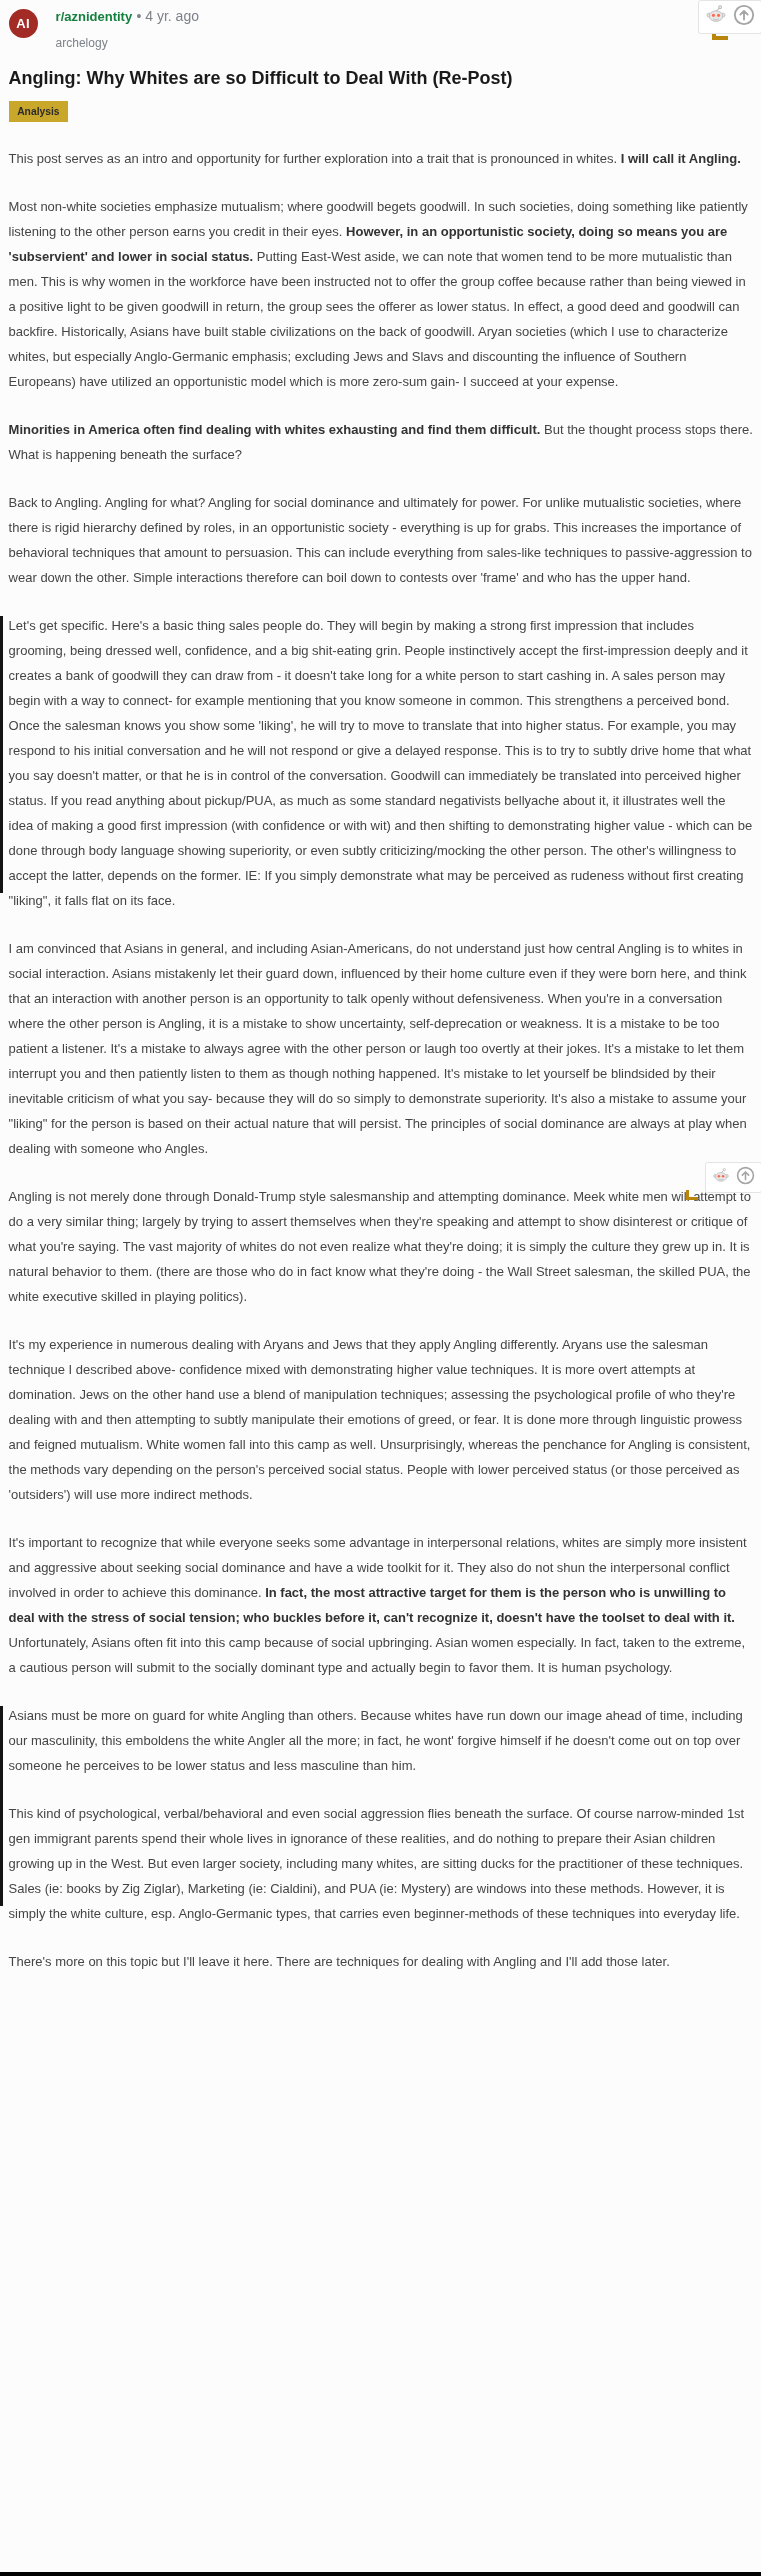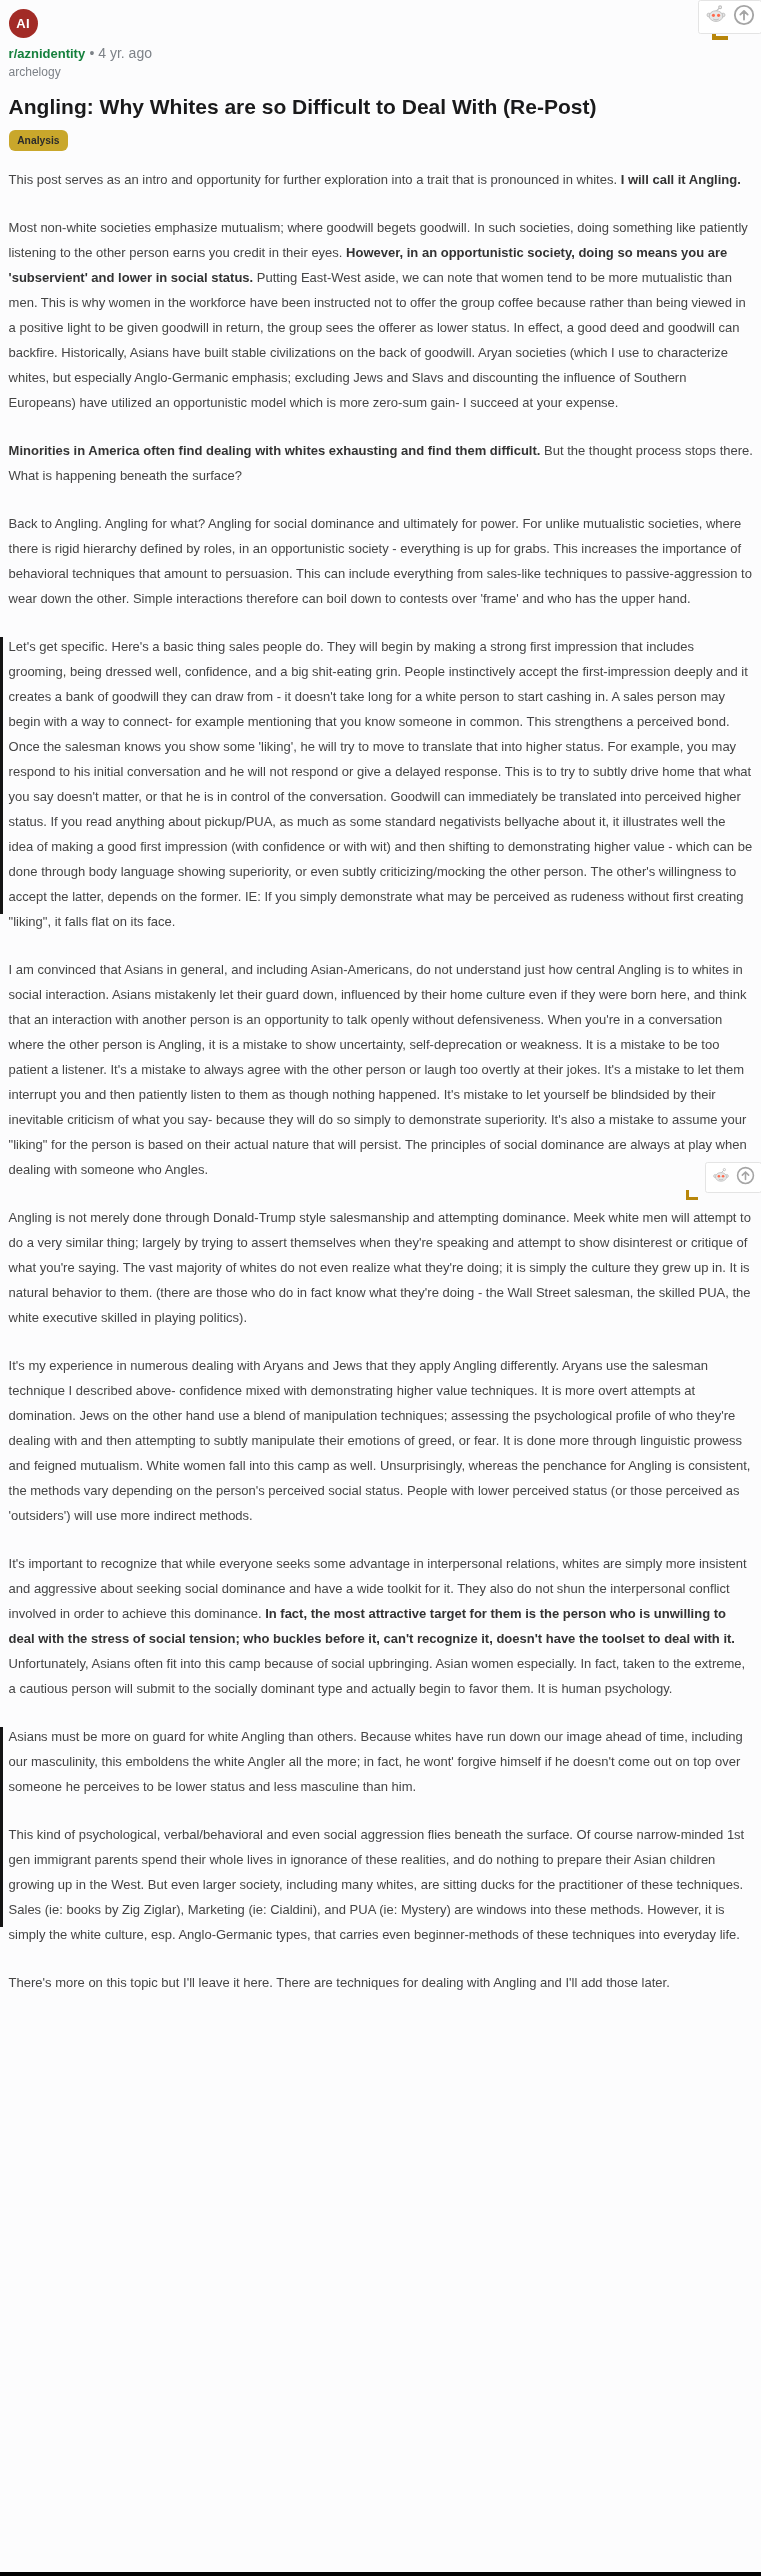--- a/index.html
+++ b/index.html
@@ -8,42 +8,42 @@
     width:762px;
     height:2576px;
     overflow:hidden;
     background:#fcfcfd;
     font-family:"Liberation Sans", sans-serif;
     color:#454545;
   }
   .content{padding:6.9px 8.6px 0 8.6px;}
 
   
-  .post-header{display:flex;align-items:flex-start;gap:8px;margin-top:1.7px;flex-direction:column;}
+  .post-header{display:flex;align-items:flex-start;gap:18px;margin-top:1.7px;}
   .avatar{
     width:29px;height:29px;border-radius:50%;
     background:#a22b26;color:#fff;
     display:flex;align-items:center;justify-content:center;
     font-weight:bold;font-size:13px;letter-spacing:0.4px;flex:0 0 auto;
   }
   .header-lines{display:flex;flex-direction:column;line-height:15.5px;padding-top:0.9px;}
   .line1{font-size:13px;}
   .subreddit{font-weight:bold;color:#15803d;}
   .timestamp{color:#7d8288;font-weight:normal;margin-left:4.3px;font-size:14px;}
-  .author{color:#7d8288;font-size:12px;margin-top:3px;}
+  .author{color:#7d8288;font-size:12px;margin-top:11px;}
 
   
   .post-title{
-    font-size:21px;font-weight:bold;color:#1a1a1b;
+    font-size:18px;font-weight:bold;color:#1a1a1b;
     margin:13.7px 0 10.3px 0;line-height:26px;
   }
   .flair{
     display:inline-block;background:#c9a72b;color:#2b2b2b;
     font-size:10.3px;font-weight:bold;line-height:10.3px;
-    padding:5.2px 8.6px;border-radius:6px;margin-bottom:16px;
+    padding:5.2px 8.6px;border-radius:0;margin-bottom:24px;
   }
 
   
   .post-body p{
     font-size:13px;line-height:25px;
     margin:0 0 23px 0;color:#454545;
   }
   .post-body strong{color:#333;}
   .quote-group{position:relative;}
   .quote-group::before{

